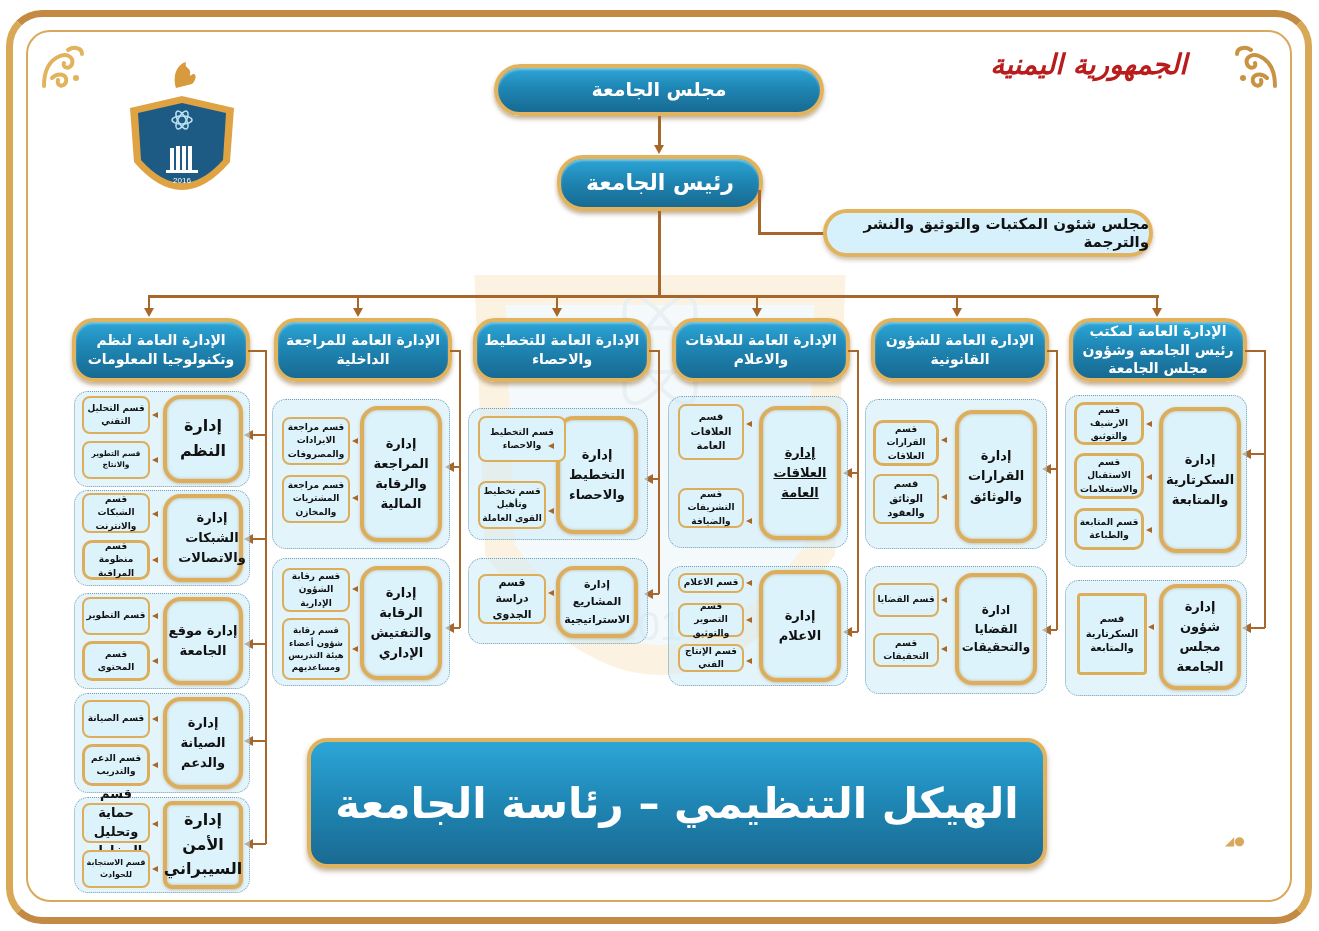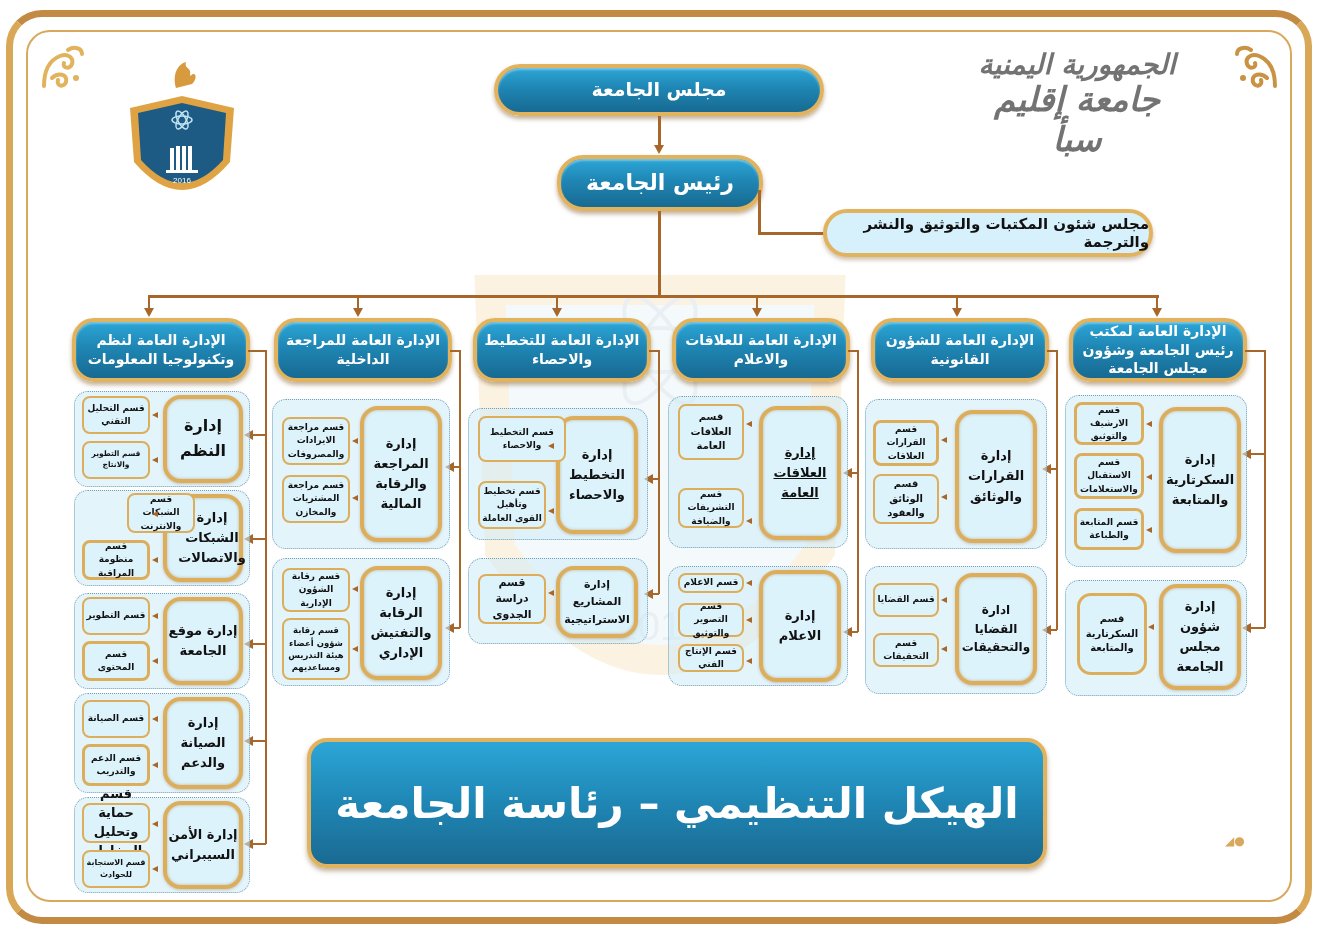--- a/index.html
+++ b/index.html
@@ -24,21 +24,21 @@
   .watermark {
     position: absolute; left: 470px; top: 170px; width: 380px; height: 600px;
     opacity: 0.22; pointer-events: none;
   }
 
   
   .logo { position: absolute; left: 126px; top: 58px; width: 112px; height: 150px; }
   .logo-year { position:absolute; left:0; width:112px; top:118px; text-align:center; font:8px "Liberation Sans", sans-serif; color:#fff; }
 
   
-  .hdr { position: absolute; right: 132px; top: 48px; width: 220px; text-align: center; color: #737373; }
+  .hdr { position: absolute; right: 132px; top: 48px; width: 220px; text-align: right; color: #b91c1c; }
   .hdr .l1 { font: bold 28px "DejaVu Serif", serif; font-style: italic; letter-spacing: 1px; }
   .hdr .l2 { font: bold 34px "DejaVu Serif", serif; font-style: italic; margin-top: -2px; }
   .hdr .l3 { font: bold 20px "DejaVu Sans", sans-serif; margin-top: 2px; }
 
   
   .pill {
     position: absolute; display: flex; align-items: center; justify-content: center; text-align: center;
     color: #fff; font-weight: bold;
     background: linear-gradient(#2ca6d6 0%, #1f86b4 45%, #176a92 100%);
     border: 4px solid #e2b35e; border-radius: 22px;
@@ -72,21 +72,21 @@
     position: absolute; display: flex; align-items: center; justify-content: center; text-align: center;
     background: #dcf3fc; border: 4px solid #dcae5c; border-radius: 18px;
     font-weight: bold; color: #111; font-size: 13px; line-height: 1.55;
     box-shadow: inset 0 0 3px rgba(170,110,40,0.5), 0 1px 3px rgba(120,80,30,0.3);
   }
   .sec {
     position: absolute; display: flex; align-items: center; justify-content: center; text-align: center;
     background: #dcf3fc; border: 2px solid #dcae5c; border-radius: 8px;
     font-weight: bold; color: #111; font-size: 9px; line-height: 1.45; padding: 1px 2px;
   }
-  .sec.thick { border-width: 3px; }
+  .sec.thick { border-width: 3px; border-radius: 10px; }
 
   
   .banner {
     position: absolute; left: 307px; top: 738px; width: 740px; height: 130px;
     display: flex; align-items: center; justify-content: center;
     background: linear-gradient(#2ba6d7 0%, #1f86b4 50%, #1a6a92 100%);
     border: 4px solid #e2b35e; border-radius: 20px;
     color: #fff; font-weight: bold; font-size: 42px;
     box-shadow: 0 3px 5px rgba(120,80,30,0.45);
   }
@@ -127,21 +127,20 @@
       <rect x="50" y="88" width="4" height="24" fill="#fff"></rect>
     <rect x="56" y="88" width="4" height="24" fill="#fff"></rect>
       <rect x="62" y="88" width="4" height="24" fill="#fff"></rect>
     <rect x="40" y="112" width="32" height="3" fill="#fff"></rect>
   </svg>
   <div class="logo-year">2016</div>
 </div>
 
 <div class="hdr">
   <div class="l1">الجمهورية اليمنية</div>
-  <div class="l2">جامعة إقليم سبأ</div>
 </div>
 
 <div class="pill council">مجلس الجامعة</div>
 <div class="ln" style="left:658px;top:116px;width:3px;height:30px;"></div>
 <div class="arrow-down" style="left:654px;top:145px;"></div>
 <div class="pill president">رئيس الجامعة</div>
 <div class="ln" style="left:758px;top:190px;width:3px;height:44px;"></div>
 <div class="ln" style="left:758px;top:232px;width:68px;height:3px;"></div>
 <div class="light-pill">مجلس شئون المكتبات والتوثيق والنشر والترجمة</div>
 
@@ -172,21 +171,21 @@
 <div class="dept" style="left:1159px;top:407px;width:82px;height:146px;">إدارة السكرتارية والمتابعة</div>
 <div class="sec thick" style="left:1074px;top:402px;width:70px;height:43px;">قسم الارشيف والتوثيق</div>
 <div class="sec thick" style="left:1074px;top:453px;width:70px;height:46px;">قسم الاستقبال والاستعلامات</div>
 <div class="sec thick" style="left:1074px;top:508px;width:70px;height:42px;">قسم المتابعة والطباعة</div>
 <div class="arrow-left sm" style="left:1146px;top:421px;"></div>
 <div class="arrow-left sm" style="left:1146px;top:474px;"></div>
 <div class="arrow-left sm" style="left:1146px;top:527px;"></div>
 
 <div class="panel" style="left:1065px;top:580px;width:182px;height:116px;"></div>
 <div class="dept" style="left:1159px;top:584px;width:82px;height:106px;">إدارة شؤون مجلس الجامعة</div>
-<div class="sec thick" style="left:1077px;top:593px;width:70px;height:82px;font-size:10px;border-radius:14px;">قسم السكرتارية والمتابعة</div>
+<div class="sec thick" style="left:1077px;top:593px;width:70px;height:82px;font-size:10px;border-radius:4px;">قسم السكرتارية والمتابعة</div>
 <div class="arrow-left sm" style="left:1148px;top:624px;"></div>
 
 <div class="pill gd" style="left:871px;">الإدارة العامة للشؤون القانونية</div>
 <div class="ln" style="left:1047px;top:350px;width:10px;height:2px;"></div>
 <div class="ln" style="left:1056px;top:350px;width:2px;height:280px;"></div>
 <div class="ln" style="left:1050px;top:468px;width:7px;height:2px;"></div>
 <div class="arrow-left" style="left:1042px;top:464px;"></div>
 <div class="ln" style="left:1050px;top:629px;width:7px;height:2px;"></div>
 <div class="arrow-left" style="left:1042px;top:625px;"></div>
 
@@ -286,39 +285,39 @@
 
 <div class="panel" style="left:74px;top:391px;width:176px;height:96px;"></div>
 <div class="dept" style="left:163px;top:395px;width:80px;height:88px;font-size:16px;">إدارة النظم</div>
 <div class="sec" style="left:82px;top:396px;width:68px;height:38px;">قسم التحليل التقني</div>
 <div class="sec" style="left:82px;top:441px;width:68px;height:38px;font-size:7.5px;">قسم التطوير والانتاج</div>
 <div class="arrow-left sm" style="left:152px;top:412px;"></div>
 <div class="arrow-left sm" style="left:152px;top:457px;"></div>
 
 <div class="panel" style="left:74px;top:490px;width:176px;height:96px;"></div>
 <div class="dept" style="left:163px;top:494px;width:80px;height:88px;padding-left:18px;">إدارة الشبكات والاتصالات</div>
-<div class="sec" style="left:82px;top:493px;width:68px;height:40px;margin-left:45px;">قسم الشبكات والانترنت</div>
+<div class="sec" style="left:82px;top:493px;width:68px;height:40px;">قسم الشبكات والانترنت</div>
 <div class="sec thick" style="left:82px;top:540px;width:68px;height:40px;">قسم منظومة المراقبة</div>
 <div class="arrow-left sm" style="left:152px;top:511px;"></div>
 <div class="arrow-left sm" style="left:152px;top:557px;"></div>
 
 <div class="panel" style="left:74px;top:593px;width:176px;height:96px;"></div>
 <div class="dept" style="left:163px;top:597px;width:80px;height:88px;">إدارة موقع الجامعة</div>
 <div class="sec" style="left:82px;top:597px;width:68px;height:38px;">قسم التطوير</div>
 <div class="sec thick" style="left:82px;top:641px;width:68px;height:40px;">قسم المحتوى</div>
 <div class="arrow-left sm" style="left:152px;top:613px;"></div>
 <div class="arrow-left sm" style="left:152px;top:658px;"></div>
 
 <div class="panel" style="left:74px;top:693px;width:176px;height:100px;"></div>
 <div class="dept" style="left:163px;top:697px;width:80px;height:92px;">إدارة الصيانة والدعم</div>
 <div class="sec" style="left:82px;top:700px;width:68px;height:38px;">قسم الصيانة</div>
 <div class="sec thick" style="left:82px;top:744px;width:68px;height:42px;">قسم الدعم والتدريب</div>
 <div class="arrow-left sm" style="left:152px;top:716px;"></div>
 <div class="arrow-left sm" style="left:152px;top:762px;"></div>
 
 <div class="panel" style="left:74px;top:797px;width:176px;height:96px;"></div>
-<div class="dept" style="left:163px;top:801px;width:80px;height:88px;font-size:13px;">إدارة الأمن السيبراني</div>
+<div class="dept" style="left:163px;top:801px;width:80px;height:88px;font-size:16px;border-radius:9px;">إدارة الأمن السيبراني</div>
 <div class="sec" style="left:82px;top:803px;width:68px;height:40px;font-size:13px;">قسم حماية وتحليل المخاطر</div>
 <div class="sec" style="left:82px;top:850px;width:68px;height:38px;font-size:8px;">قسم الاستجابة للحوادث</div>
 <div class="arrow-left sm" style="left:152px;top:821px;"></div>
 <div class="arrow-left sm" style="left:152px;top:866px;"></div>
 
 <div class="banner">الهيكل التنظيمي – رئاسة الجامعة</div>
 
 </body></html>

